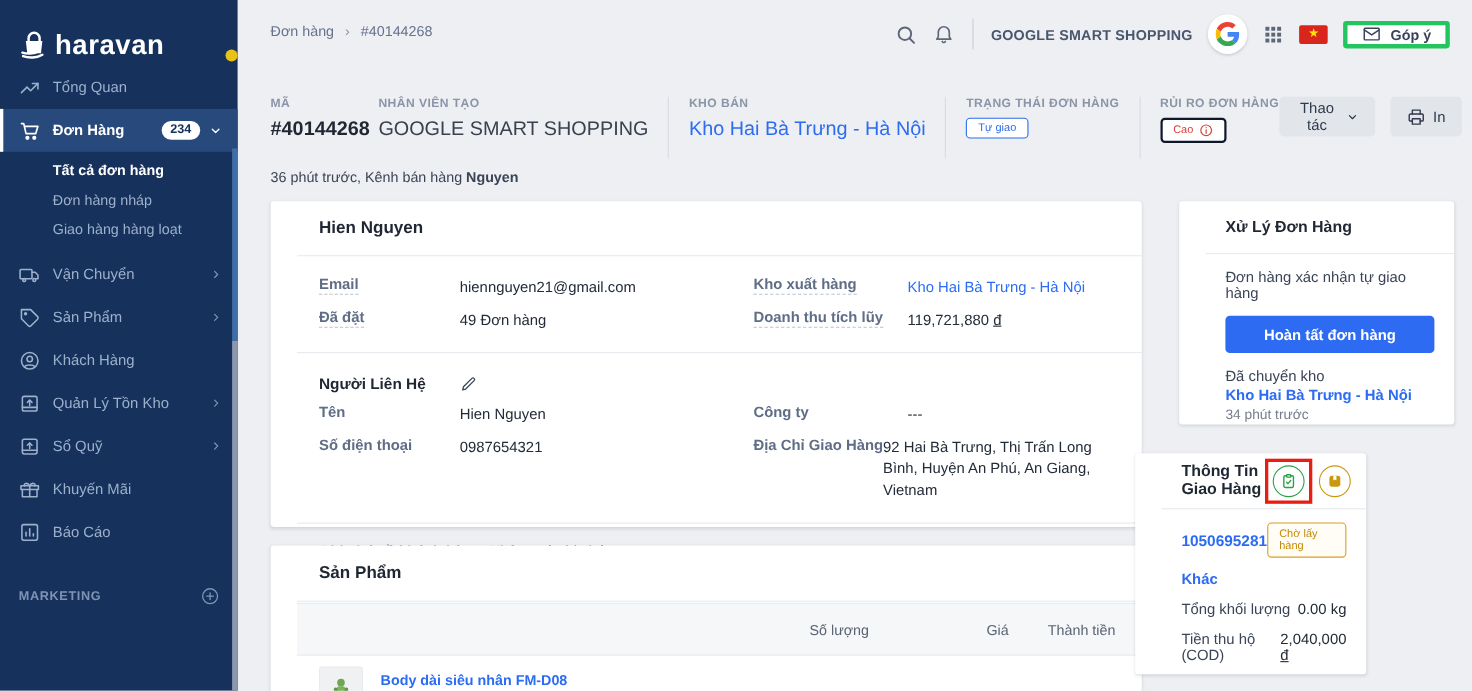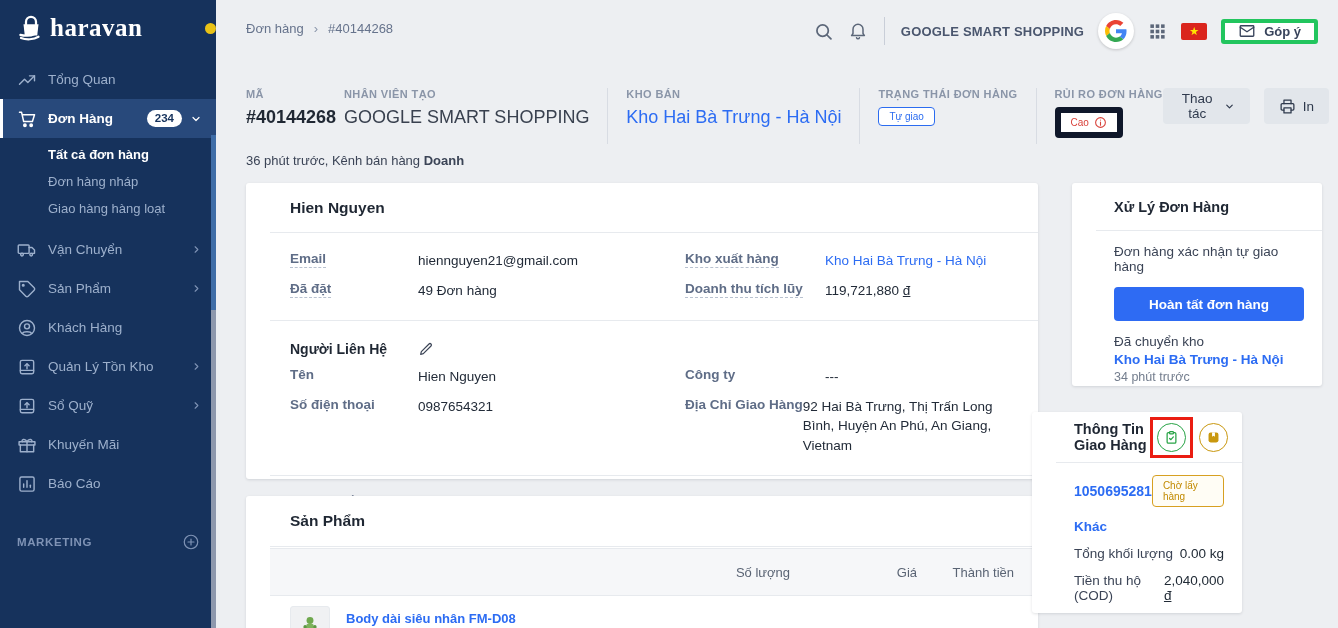--- a/index.html
+++ b/index.html
@@ -2,21 +2,21 @@
 <html><head>
 <meta charset="utf-8">
 <style>
   * { margin:0; padding:0; box-sizing:border-box; }
   html,body { width:1338px; height:628px; overflow:hidden; }
   body { font-family:"Liberation Sans","DejaVu Sans",sans-serif; background:#edeff2; color:#212b36; }
   .viewport { position:relative; width:1338px; height:628px; overflow:hidden; }
 
   
   .sidebar { position:absolute; left:0; top:0; width:216px; height:628px; background:#16325c; z-index:5; }
-  .logo-row { display:flex; align-items:center; height:56px; padding:0 0 0 16px;font-family:Liberation Serif, serif; }
+  .logo-row { display:flex; align-items:flex-end; height:56px; padding:0 0 0 16px; }
   .logo { display:flex; align-items:center; gap:4px; color:#fff; cursor:pointer; }
   .logo-text { font-size:25px; font-weight:700; letter-spacing:.5px; color:#fff; }
   .notif-dot { margin-left:auto; width:11px; height:11px; border-radius:50%; background:#e9c216; }
   .nav { margin-top:4px; }
   .nav-item { position:relative; display:flex; align-items:center; height:39px; padding:0 14px 0 17px; color:#9db0cc; font-size:13.5px; cursor:pointer; }
   .nav-item .nico { display:flex; width:20px; margin-right:11px; color:#9db0cc; }
   .nav-item.active { background:#28497b; border-left:3px solid #ffffff; padding-left:14px; color:#fff; font-weight:700; }
   .nav-item.active .nico { color:#fff; }
   .nav-badge { margin-left:auto; background:#fff; color:#16325c; font-size:11.5px; font-weight:700; border-radius:9px; padding:2px 8px; line-height:1.1; }
   .chev { margin-left:auto; display:flex; color:#7f93b5; }
@@ -49,21 +49,21 @@
   .order-header { position:absolute; left:30px; top:88px; right:9px; }
   .oh-cols { display:flex; align-items:flex-start; }
   .oh-col { display:flex; flex-direction:column; gap:7px; }
   .lbl-sm { font-size:11px; font-weight:700; color:#8a95a8; letter-spacing:.4px; white-space:nowrap; }
   .oh-big { font-size:18px; color:#39414f; white-space:nowrap; }
   .oh-big.code { font-weight:700; color:#1f2733; }
   .oh-big.link { color:#2c6cf3; cursor:pointer; }
   .oh-div { width:1px; background:#d8dce3; height:56px; margin:0 18px; }
   .badge { display:inline-flex; align-items:center; gap:5px; border-radius:4px; padding:3px 10px; font-size:10px; width:max-content; background:#fff; }
   .badge.blue { border:1px solid #2b6cf0; color:#2b6cf0; }
-  .badge.red { border:6px solid #0f172a; color:#d8413a; }
+  .badge.red { border:2px solid #0f172a; color:#d8413a; }
   .oh-buttons { margin-left:auto; display:flex; gap:14px; }
   .gray-btn { display:flex; align-items:center; gap:7px; height:36px; padding:0 15px; background:#e2e6eb; border:none; border-radius:4px; font-size:13.5px; color:#2f3a4d; font-family:inherit; cursor:pointer; }
   .oh-meta { margin-top:9px; font-size:13px; color:#3b4456; }
   .oh-meta b { font-weight:700; }
 
   
   .card { position:absolute; background:#fff; border-radius:3px; box-shadow:0 1px 3px rgba(25,32,45,.13);padding-left:24px; }
   .customer-card { left:30px; top:183px; width:792px; height:296px; }
   .products-card { left:30px; top:496px; width:792px; height:180px; }
   .fulfill-card  { left:856px; top:183px; width:250px; height:203px; }
@@ -415,21 +415,21 @@
                   <path d="M7 8V3h10v5"></path>
                   <path d="M7 17H4.5A1.5 1.5 0 0 1 3 15.5v-6A1.5 1.5 0 0 1 4.5 8h15A1.5 1.5 0 0 1 21 9.5v6a1.5 1.5 0 0 1-1.5 1.5H17"></path>
                   <rect x="7" y="14" width="10" height="7"></rect>
                 </svg>
             </span>
             <span>In</span>
           </button>
         </div>
       </div>
       <div class="oh-meta">
-        <span>36 phút trước, Kênh bán hàng</span> <b>Doanh</b>
+        <span>36 phút trước, Kênh bán hàng</span> <b>Nguyen</b>
       </div>
     </section>
 
     <section class="card customer-card">
       <div class="cc-title-row">
         <span class="card-title">Hien Nguyen</span>
       </div>
       <div class="hdiv"></div>
 
       <div class="info-block">

